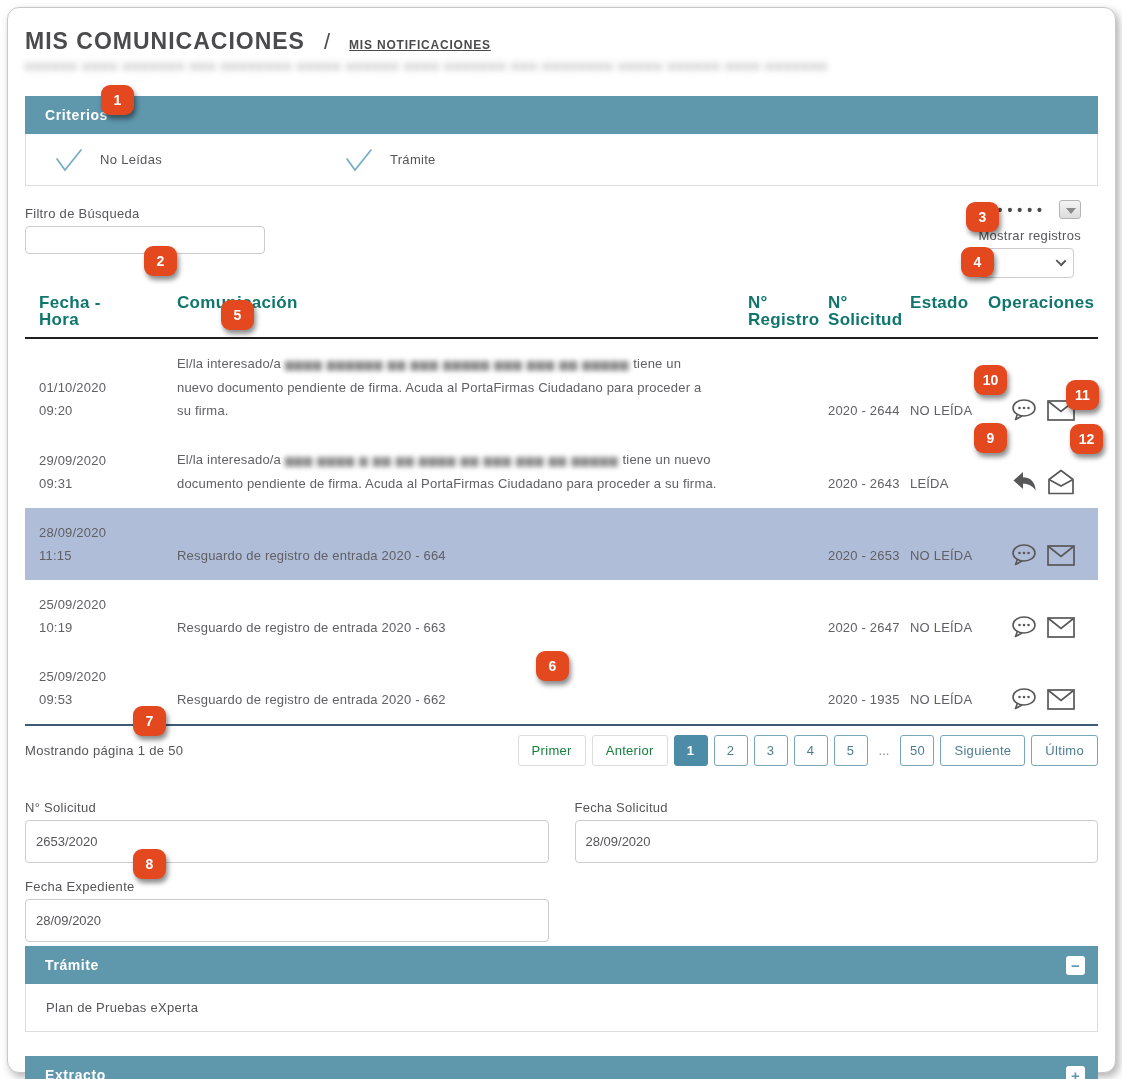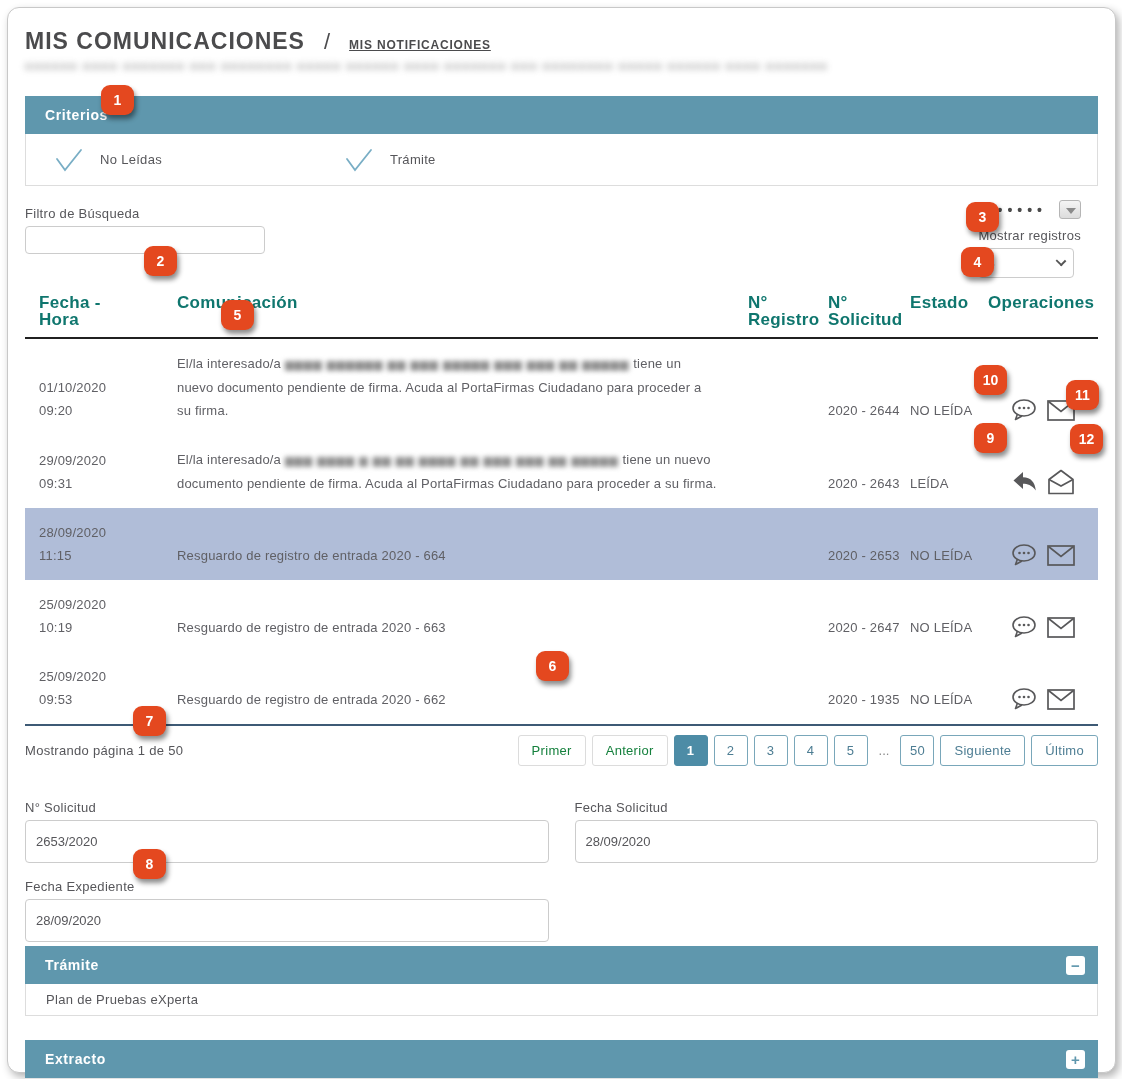--- a/index.html
+++ b/index.html
@@ -99,21 +99,21 @@
   .pg-btn.disabled { border-color:#dcdcdc; color:#15803d; cursor:default; }
   .pg-btn.active { background:#4d8ca6; border-color:#4d8ca6; color:#fff; font-weight:bold; }
   .pg-ellipsis { color:#8a8a8a; font-size:13px; padding:0 5px; }
 
   
   .detail-form { margin-top:34px; display:grid; grid-template-columns:1fr 1fr; column-gap:26px; row-gap:16px; }
   .detail-input { width:100%; height:43px; border:1px solid #ccc; border-radius:4px; padding:0 10px; font-size:13px; color:#56565a; background:#fff; }
 
   
   .tramite { margin-top:4px; }
-  .tramite-body { border:1px solid #ddd; border-top:none; height:32px; display:flex; align-items:center; padding-left:20px; }
+  .tramite-body { border:1px solid #ddd; border-top:none; height:48px; display:flex; align-items:center; padding-left:20px; }
   .tramite-body .tb-text { font-size:13px; color:#56565a; letter-spacing:0.3px; }
   .extracto { margin-top:24px; }
 
   
   .badge {
     position:absolute; width:33px; height:30px; background:#e4481f; border-radius:9px;
     color:#fff; font-size:14px; font-weight:bold; display:flex; align-items:center; justify-content:center;
     box-shadow:2px 4px 5px rgba(0,0,0,0.45); z-index:5;
   }
   .b1 {left:93px;  top:77px;}

